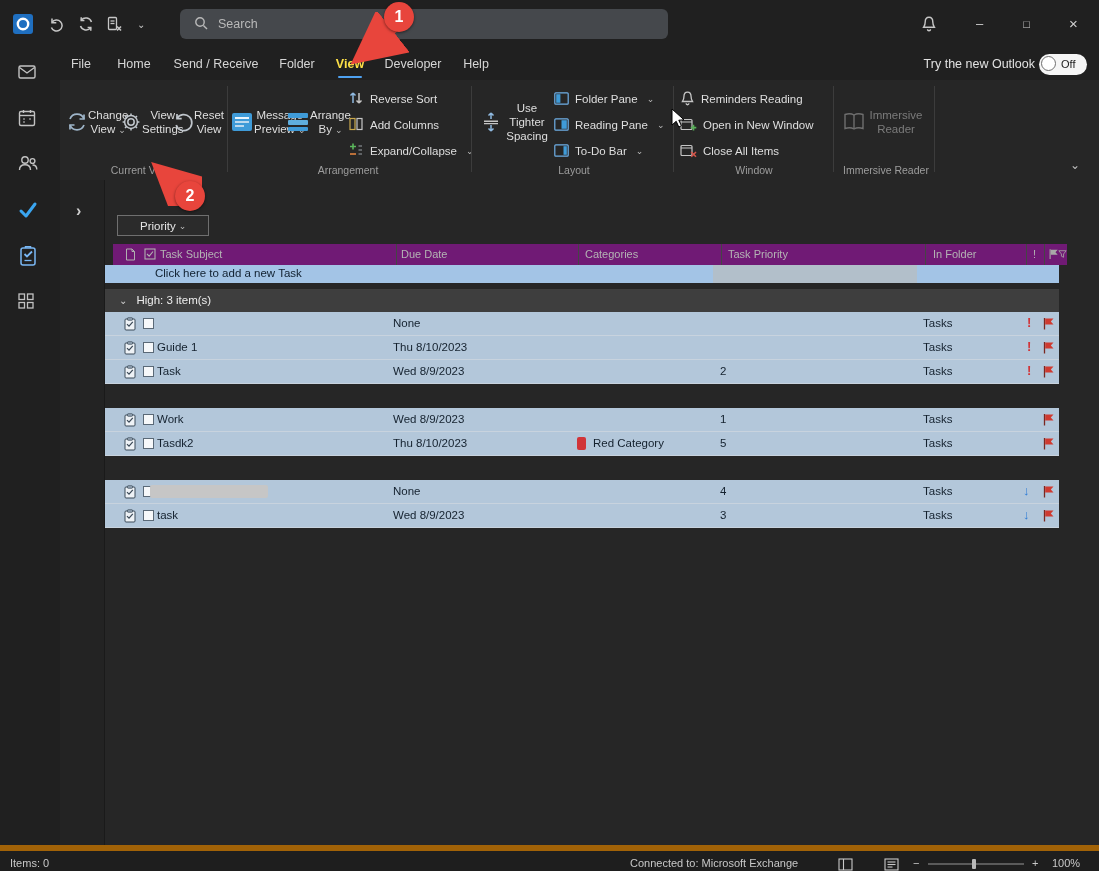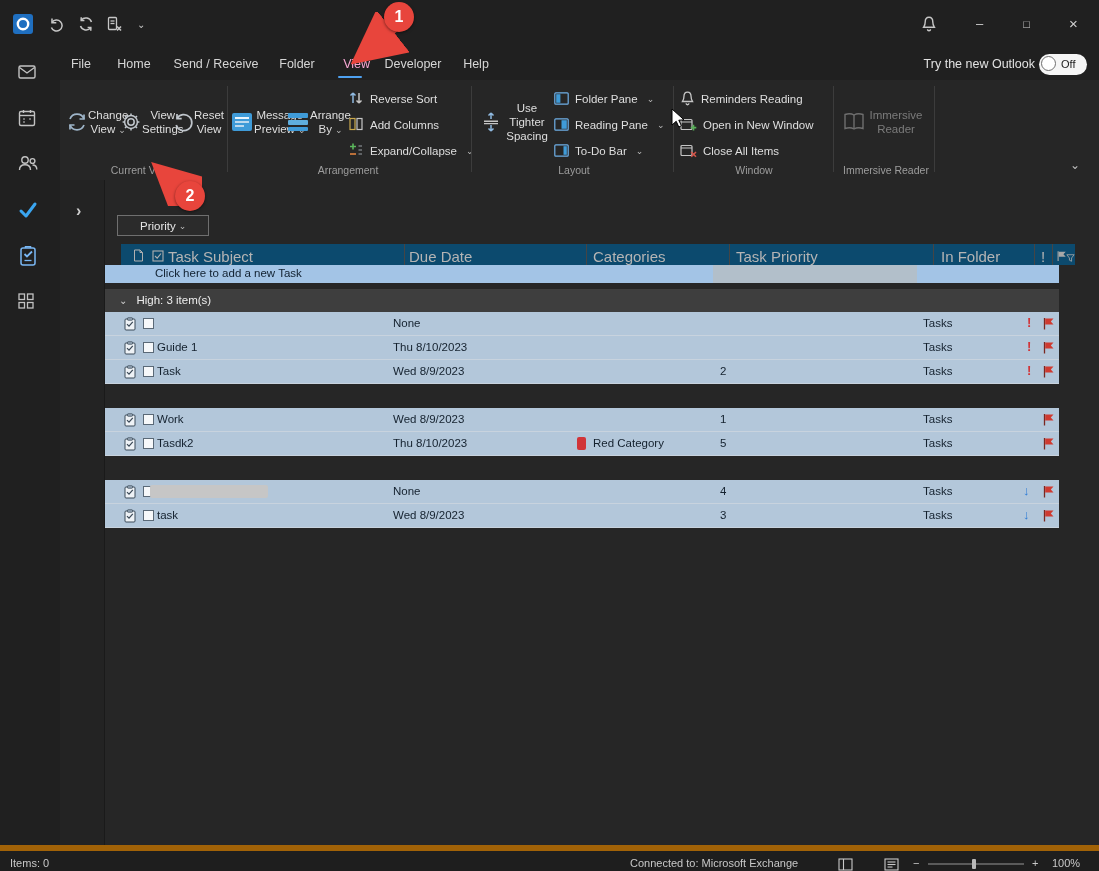--- a/index.html
+++ b/index.html
@@ -11,21 +11,21 @@
   .titlebar{position:absolute;left:0;top:0;width:1099px;height:48px;background:#202020;}
   .tb-icon{position:absolute;top:16px;color:#c6c6c6;}
   .searchbox{position:absolute;left:180px;top:9px;width:488px;height:30px;border-radius:6px;
              background:#45484c;display:flex;align-items:center;padding-left:14px;box-sizing:border-box;gap:10px;}
   .search-text{color:#b9b9b9;font-size:12.5px;}
   .wc{position:absolute;top:0;height:48px;width:47px;text-align:center;line-height:48px;color:#d0d0d0;font-size:13px;}
 
   
   .menubar{position:absolute;left:0;top:48px;width:1099px;height:32px;background:#202020;}
   .mtab{position:absolute;top:0;height:32px;line-height:32px;text-align:center;color:#d6d6d6;font-size:12.5px;}
-  .mtab.active{color:#f9a8d4;font-weight:normal;text-align:right;}
+  .mtab.active{color:#fde047;font-weight:bold;}
   .mtab.active::after{content:"";position:absolute;left:8px;right:8px;bottom:2px;height:2px;background:#4ea1f0;border-radius:1px;}
   .try-label{position:absolute;right:64px;top:0;height:32px;line-height:32px;color:#e2e2e2;font-size:12.5px;}
   .toggle{position:absolute;right:12px;top:6px;width:48px;height:21px;background:#f5f5f5;border-radius:11px;}
   .knob{position:absolute;left:2px;top:2px;width:15px;height:15px;border-radius:50%;background:#ffffff;border:1px solid #6f6f6f;box-sizing:border-box;}
   .tog-lbl{position:absolute;left:22px;top:0;height:21px;line-height:21px;color:#1b1b1b;font-size:11px;}
 
   
   .ribbon{position:absolute;left:60px;top:80px;width:1039px;height:100px;background:#262626;border-bottom:1px solid #141414;}
   .rbtn-lg{position:absolute;top:4px;height:76px;display:flex;flex-direction:row;align-items:center;color:#dfdfdf;}
   .rbtn-lg .ric{height:28px;display:flex;align-items:center;}
@@ -43,21 +43,21 @@
 
   
   .folderstrip{position:absolute;left:60px;top:180px;width:44px;height:665px;background:#232323;border-right:1px solid #1a1a1a;}
   .strip-chev{position:absolute;left:16px;top:22px;color:#cfcfcf;font-size:16px;font-weight:bold;}
 
   
   .content{position:absolute;left:105px;top:180px;width:994px;height:665px;background:#262626;}
   .priority-btn{position:absolute;left:12px;top:35px;width:92px;height:21px;background:#2b2b2b;border:1px solid #6f6f6f;
                 box-sizing:border-box;display:flex;align-items:center;justify-content:space-between;padding:0 22px;
                 color:#e6e6e6;font-size:11.5px;}
-  .theader{position:absolute;left:16px;top:64px;width:954px;height:21px;background:#0c4a6e;color:#b4b4b4;font-size:15px;}
+  .theader{position:absolute;left:8px;top:64px;width:954px;height:21px;background:#701a75;color:#b4b4b4;font-size:11px;}
   .theader .hsep{position:absolute;top:0;height:21px;width:1px;background:#454545;}
   .theader .hlbl{position:absolute;top:4px;}
   .addrow{position:absolute;left:0;top:85px;width:954px;height:18px;background:#a3c4e6;text-decoration:underline;}
   .addrow .grayseg{position:absolute;left:608px;top:0;width:204px;height:18px;background:#b2bfca;}
   .addrow .atext{position:absolute;left:50px;top:2px;color:#102030;font-size:11.5px;}
   .tgroup{position:absolute;left:0;width:954px;height:23px;background:#3e3e3e;color:#ededed;font-size:11.5px;
           line-height:23px;box-sizing:border-box;padding-left:14px;}
   .g-chev{margin-right:9px;font-size:10px;color:#cfcfcf;}
   .trow{position:absolute;left:0;width:954px;height:24px;background:#b3c7da;border-bottom:1px solid #c8d3de;
         box-sizing:border-box;color:#14212e;font-size:11.5px;}
@@ -125,20 +125,29 @@
       <svg width="17" height="16" viewBox="0 0 17 16" fill="none" stroke="#c6c6c6" stroke-width="1.3">
           <rect x="2.5" y="1.5" width="8" height="12" rx="1"></rect>
           <line x1="4.5" y1="5" x2="8.5" y2="5"></line>
           <line x1="4.5" y1="7.5" x2="8.5" y2="7.5"></line>
           <line x1="11" y1="10.5" x2="15" y2="14.5" stroke-width="1.6"></line>
           <line x1="15" y1="10.5" x2="11" y2="14.5" stroke-width="1.6"></line>
         </svg>
     </span>
     <span class="tb-icon" style="left:137px;top:19px;font-size:10px">⌄</span>
 
+    <div class="searchbox">
+      <span>
+        <svg width="14" height="14" viewBox="0 0 14 14" fill="none" stroke="#b9b9b9" stroke-width="1.4">
+            <circle cx="6" cy="6" r="4.2"></circle>
+            <line x1="9.4" y1="9.4" x2="13" y2="13"></line>
+          </svg>
+      </span>
+      <span class="search-text">Search</span>
+    </div>
 
     <span class="tb-icon" style="left:921px;top:15px">
       <svg width="16" height="17" viewBox="0 0 16 17" fill="none" stroke="#c6c6c6" stroke-width="1.4">
           <path d="M8 2.2 C5.4 2.2 4.2 4.4 4.2 7 C4.2 10 3.2 11.2 2.6 12.2 H13.4 C12.8 11.2 11.8 10 11.8 7 C11.8 4.4 10.6 2.2 8 2.2 Z"></path>
           <path d="M6.5 14.2 a1.5 1.5 0 0 0 3 0"></path>
         </svg>
     </span>
     <span class="wc" style="left:956px">–</span>
     <span class="wc" style="left:1003px;font-size:11px">□</span>
     <span class="wc" style="left:1050px;font-size:15px">×</span>

